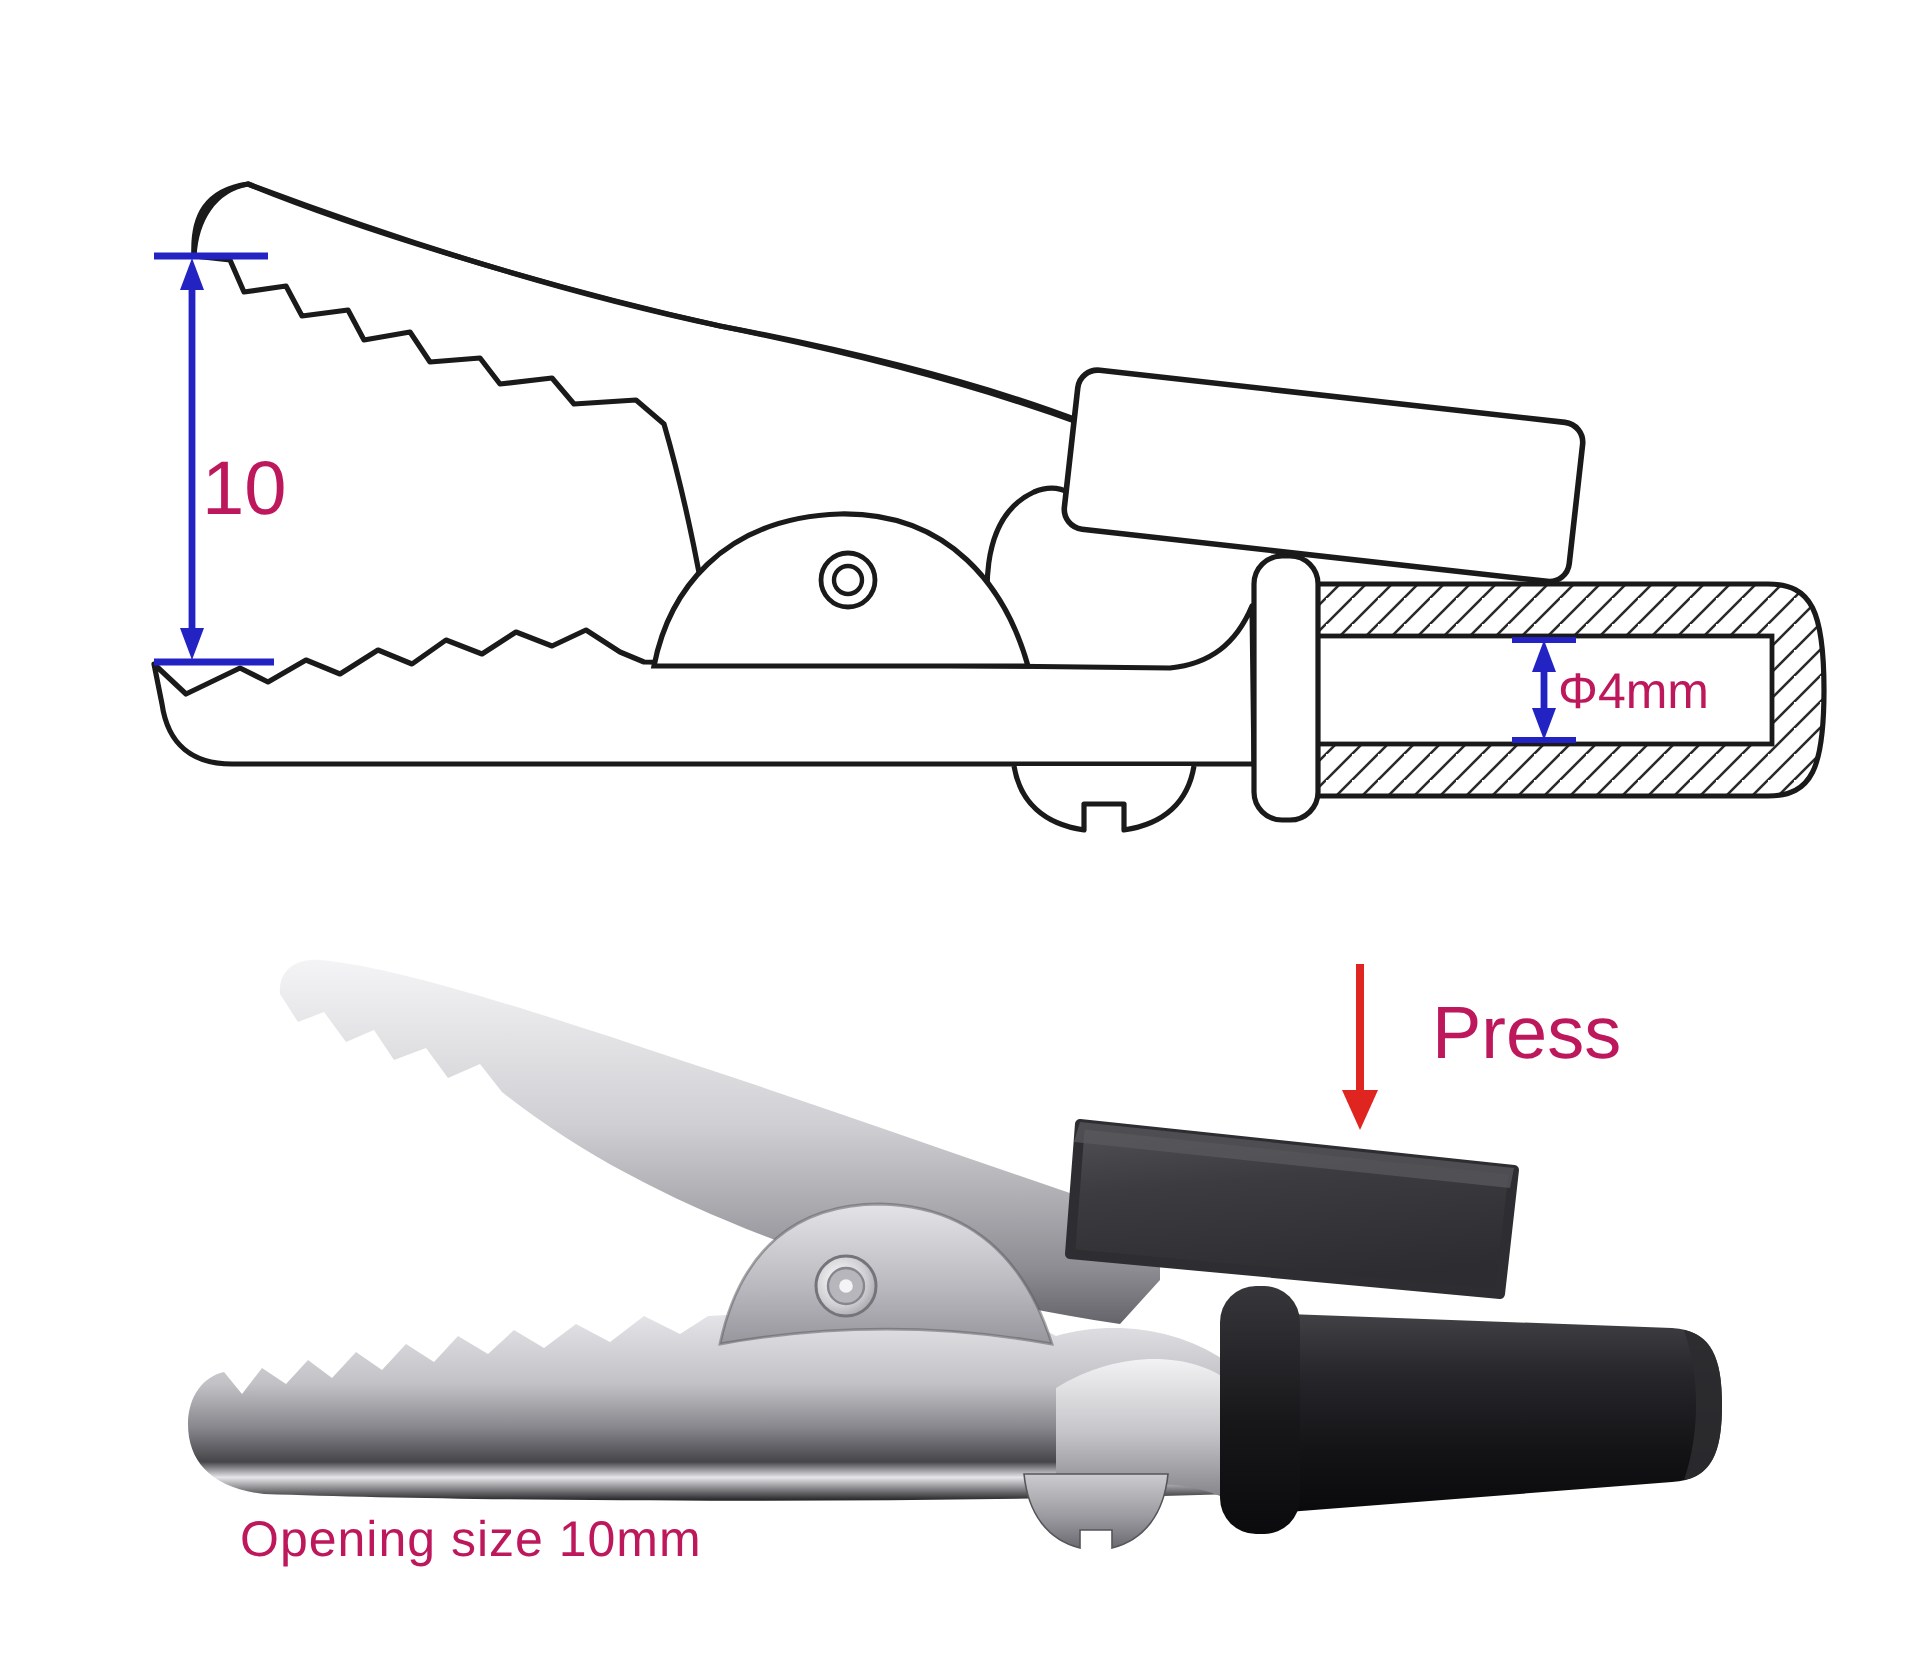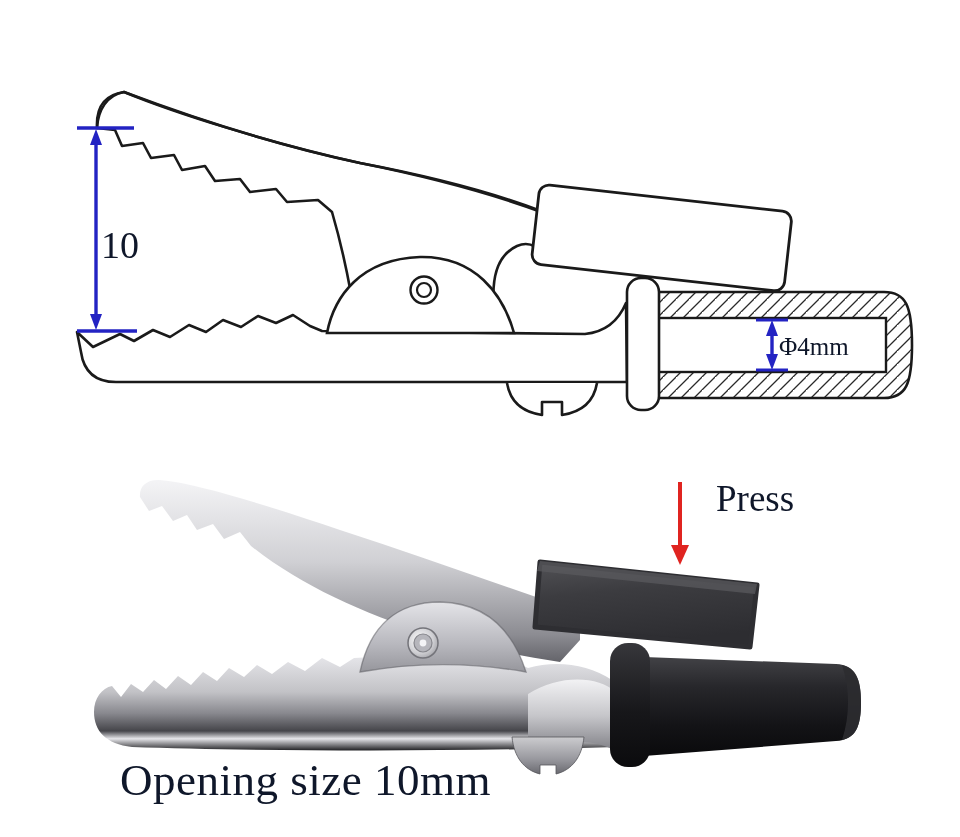--- a/index.html
+++ b/index.html
@@ -1,24 +1,24 @@
 <!DOCTYPE html>
 <html><head>
 <meta charset="utf-8">
 <style>
   html,body{margin:0;padding:0;background:#ffffff;}
   .stage{position:relative;width:960px;height:837px;background:#ffffff;overflow:hidden;
          font-family:"Liberation Sans",sans-serif;}
   svg{position:absolute;left:0;top:0;}
-  .label{position:absolute;color:#0f172a;line-height:1;white-space:nowrap;
-         font-family:Liberation Serif, serif;}
+  .label{position:absolute;color:#be185d;line-height:1;white-space:nowrap;
+         font-family:Liberation Sans, sans-serif;}
   .lbl-jaw-opening{left:101px;top:226px;font-size:38px;}
   .lbl-diameter{left:779px;top:334px;font-size:25px;}
-  .lbl-press{left:716px;top:480px;font-size:37px;}
-  .lbl-opening{left:120px;top:758px;font-size:45px;letter-spacing:0.5px;}
+  .lbl-press{left:716px;top:498px;font-size:37px;}
+  .lbl-opening{left:120px;top:758px;font-size:25px;letter-spacing:0.5px;}
 </style>
 </head>
 <body>
 
 <div class="stage">
 
   <svg width="960" height="460" viewBox="0 0 960 460">
     <defs>
       <pattern id="hatch" width="13" height="13" patternUnits="userSpaceOnUse">
         <rect width="13" height="13" fill="#ffffff"></rect>

